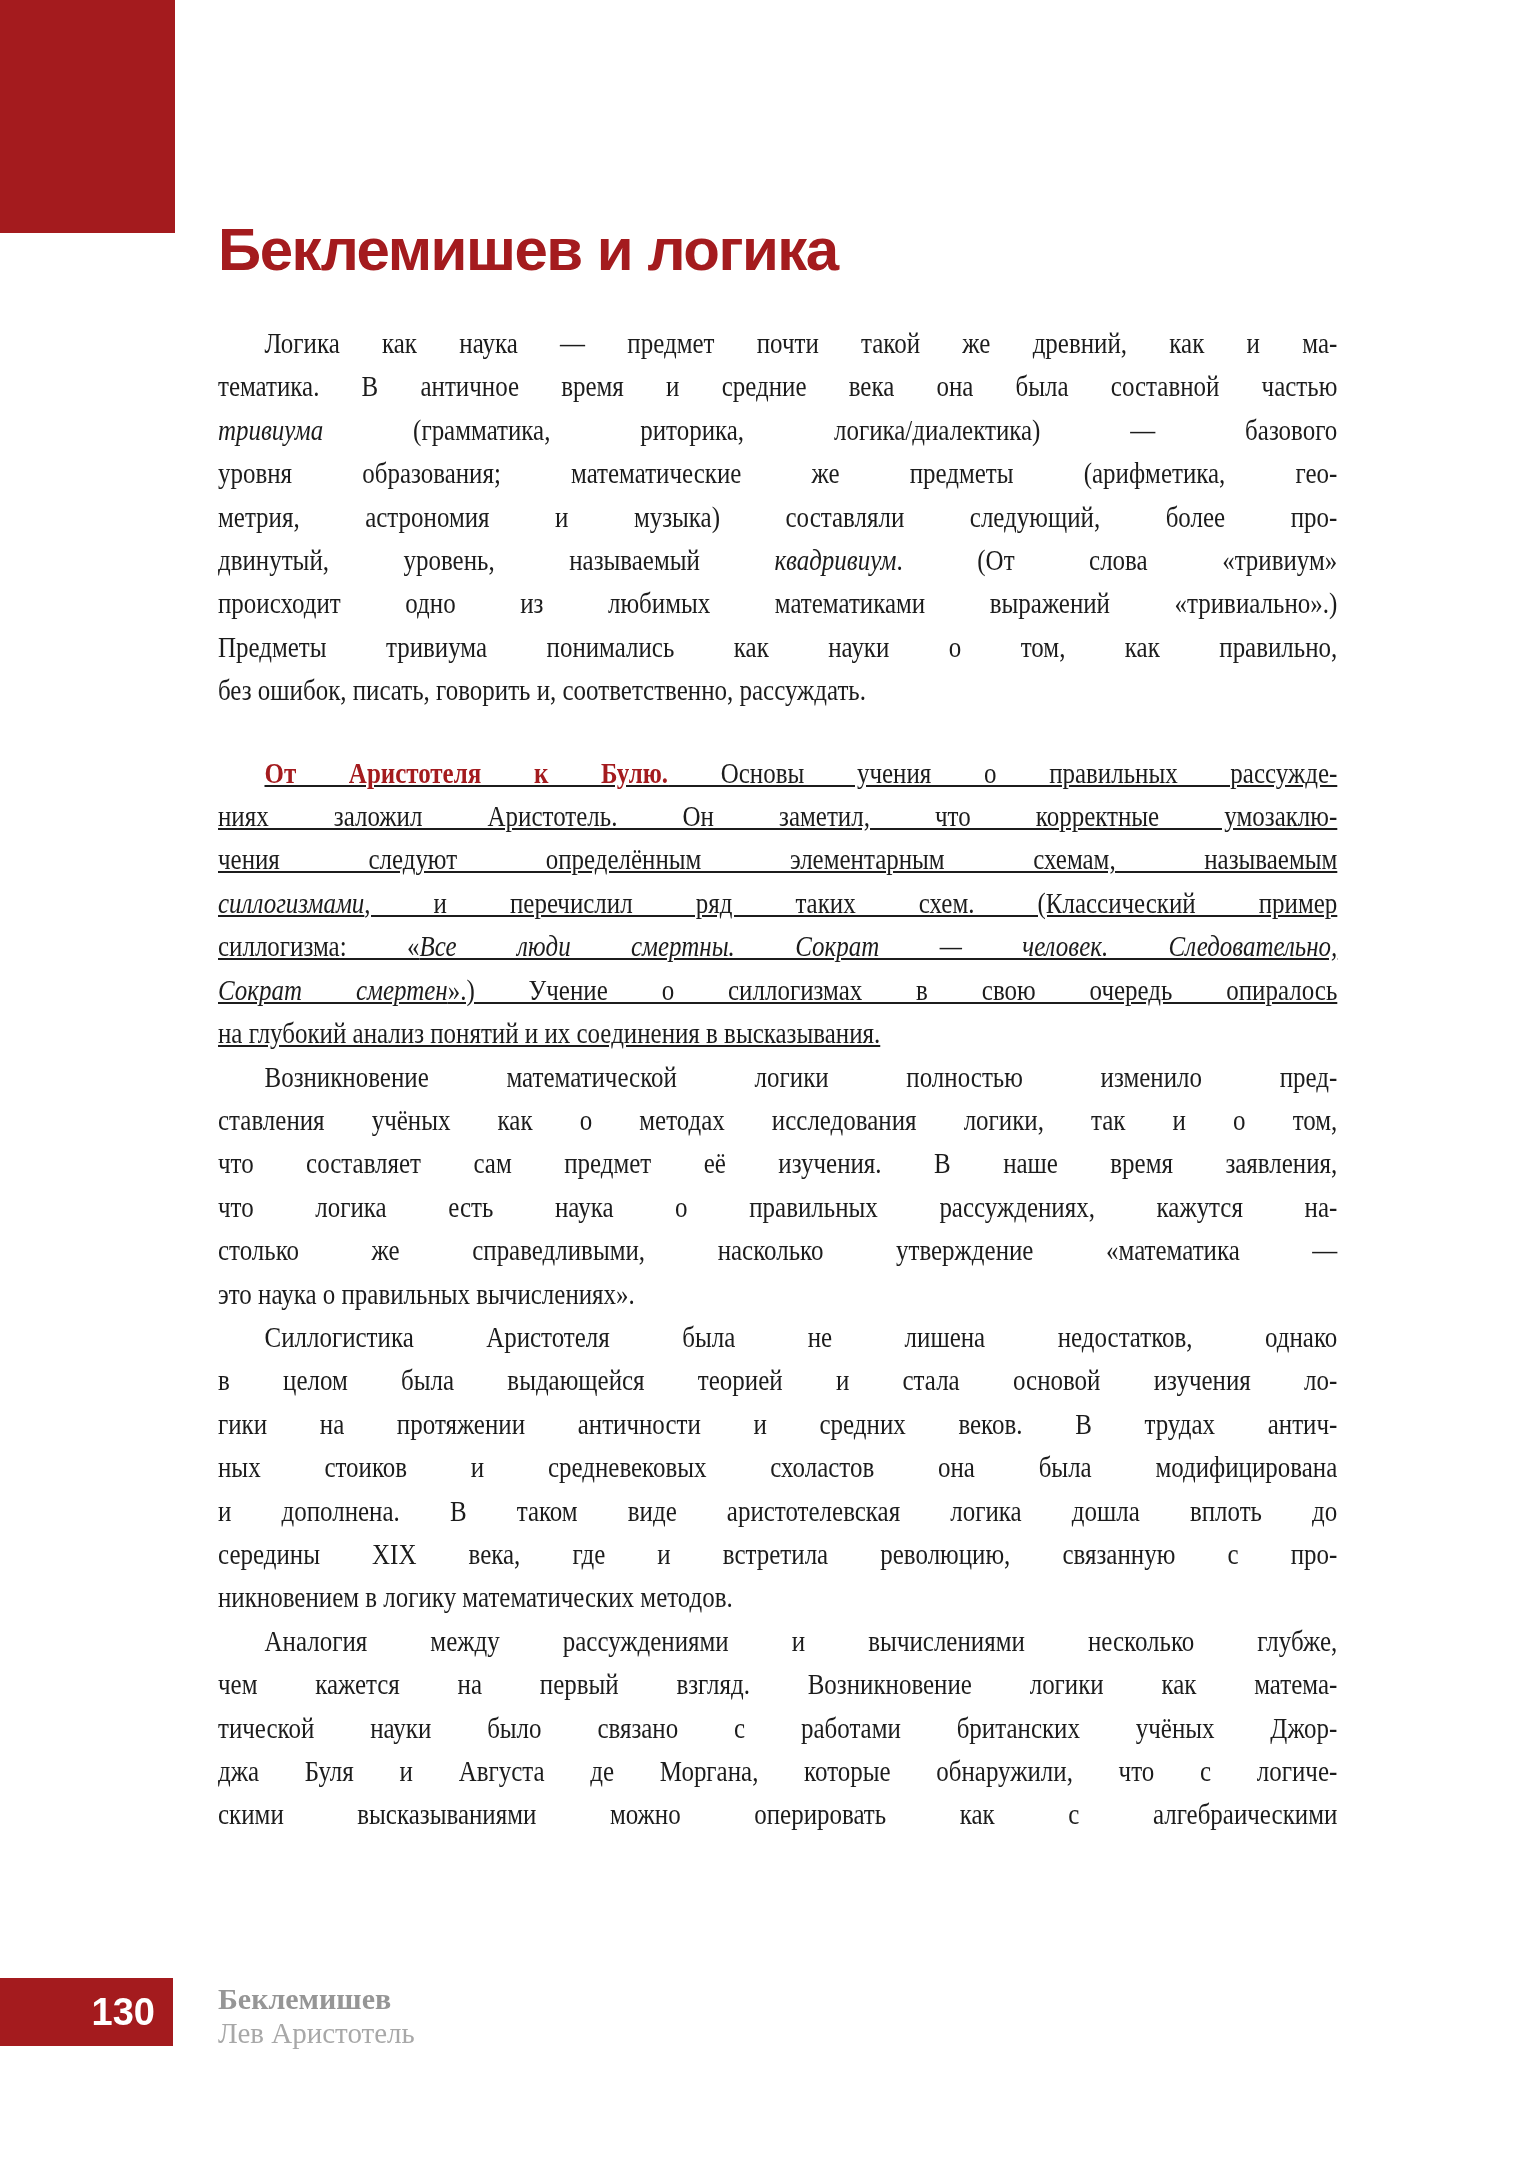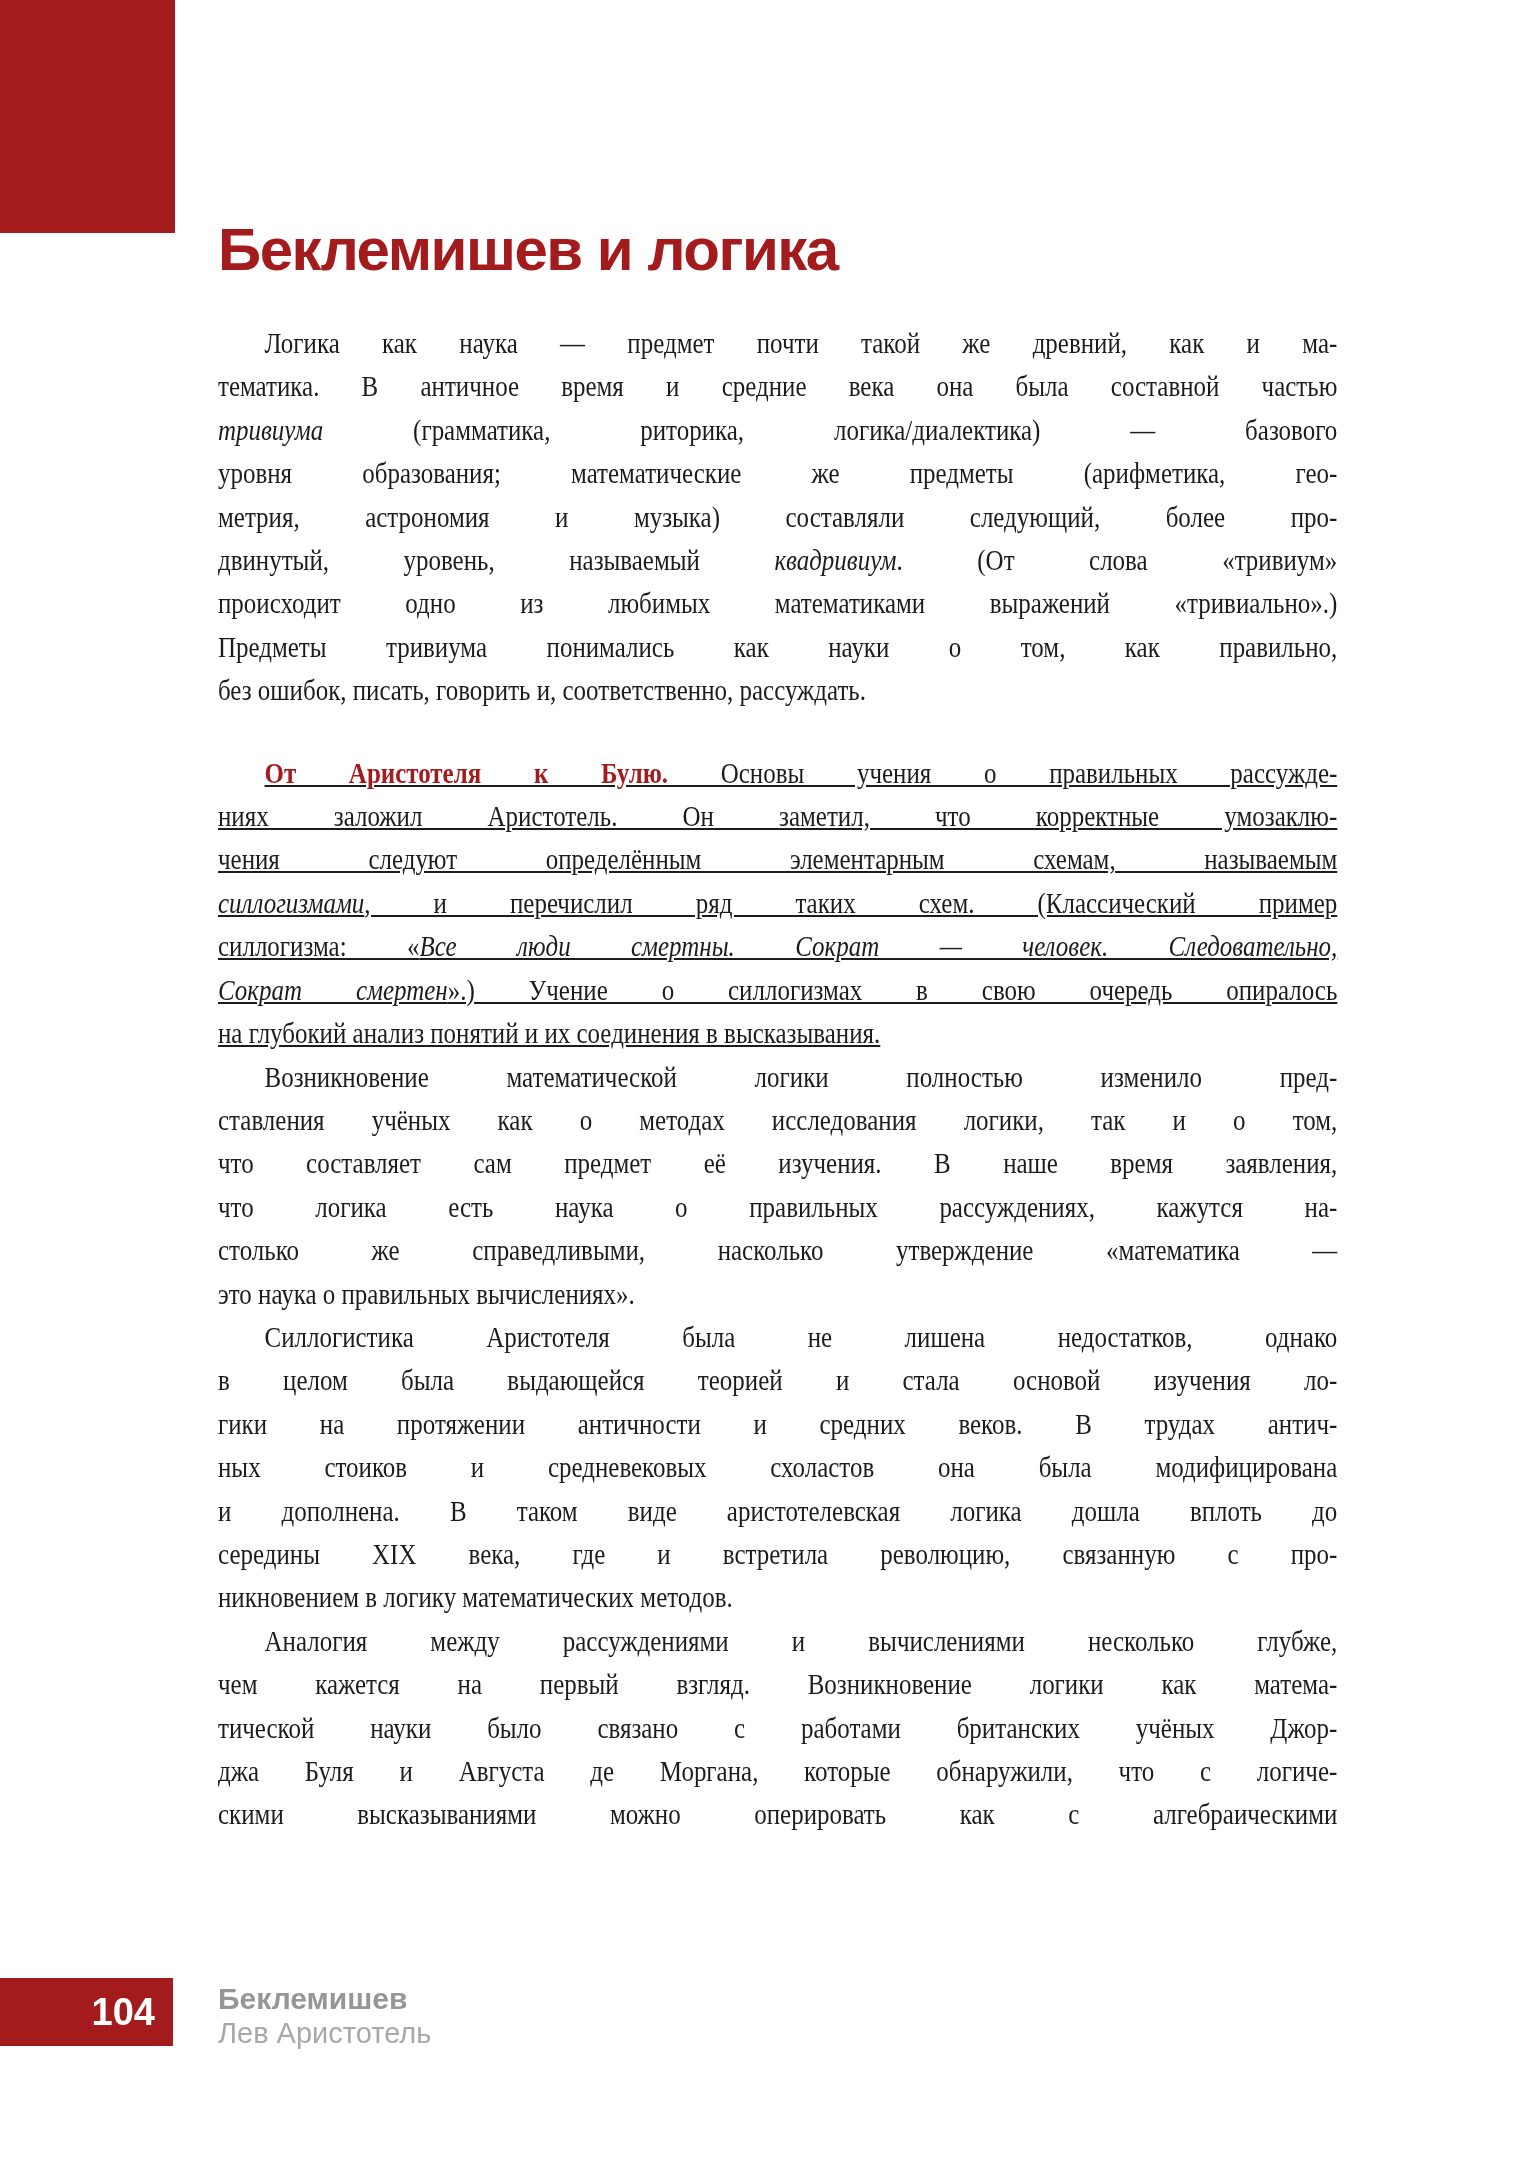--- a/index.html
+++ b/index.html
@@ -55,21 +55,21 @@
     width:173px;height:68px;
     background:var(--accent);
     color:#ffffff;
     font-family:"Liberation Sans","DejaVu Sans",sans-serif;
     font-weight:bold;font-size:38px;
     display:flex;align-items:center;justify-content:flex-end;
     padding-right:18px;box-sizing:border-box;
   }
   .footer-author{
     position:absolute;left:218px;top:1982px;
-    font-family:Liberation Sans, sans-serif;
+    font-family:Liberation Serif, serif;
     line-height:34px;
   }
   .author-name{font-weight:bold;color:var(--author-gray);font-size:30px;}
   .author-patronymic{color:var(--patronymic-gray);font-size:29px;}
 </style>
 </head>
 <body>
 
 <div class="page">
   <div class="corner-block"></div>
@@ -116,19 +116,19 @@
       <div class="paragraph">
         <div class="line first"><span class="seg-normal">Аналогия между рассуждениями и вычислениями несколько глубже,</span></div>
         <div class="line"><span class="seg-normal">чем кажется на первый взгляд. Возникновение логики как матема-</span></div>
         <div class="line"><span class="seg-normal">тической науки было связано с работами британских учёных Джор-</span></div>
         <div class="line"><span class="seg-normal">джа Буля и Августа де Моргана, которые обнаружили, что с логиче-</span></div>
         <div class="line"><span class="seg-normal">скими высказываниями можно оперировать как с алгебраическими</span></div>
       </div>
     </div>
 
   <div class="page-badge">
-    <span>104</span>
+    <span>130</span>
   </div>
   <div class="footer-author">
     <div class="author-name">Беклемишев</div>
     <div class="author-patronymic">Лев Аристотель</div>
   </div>
 </div>
 
 </body></html>

